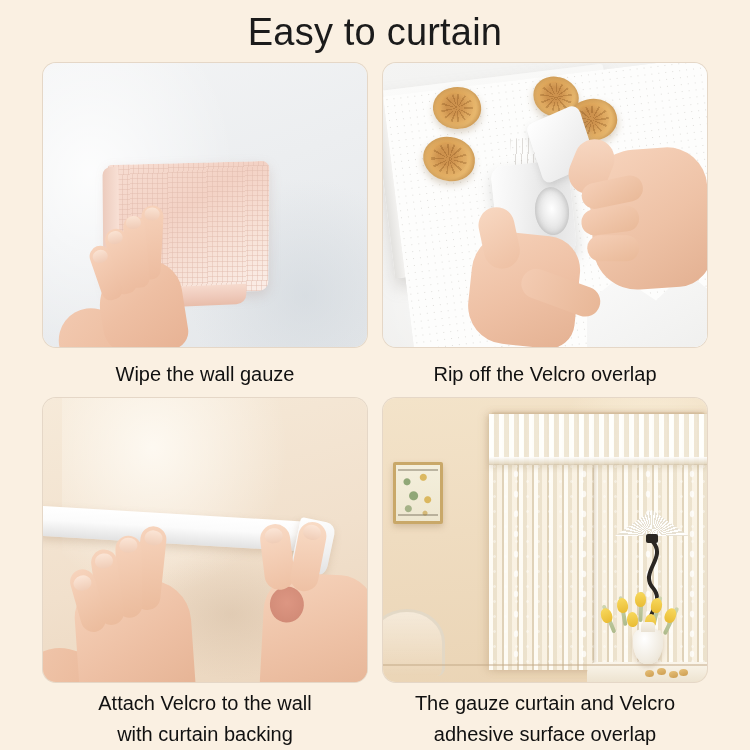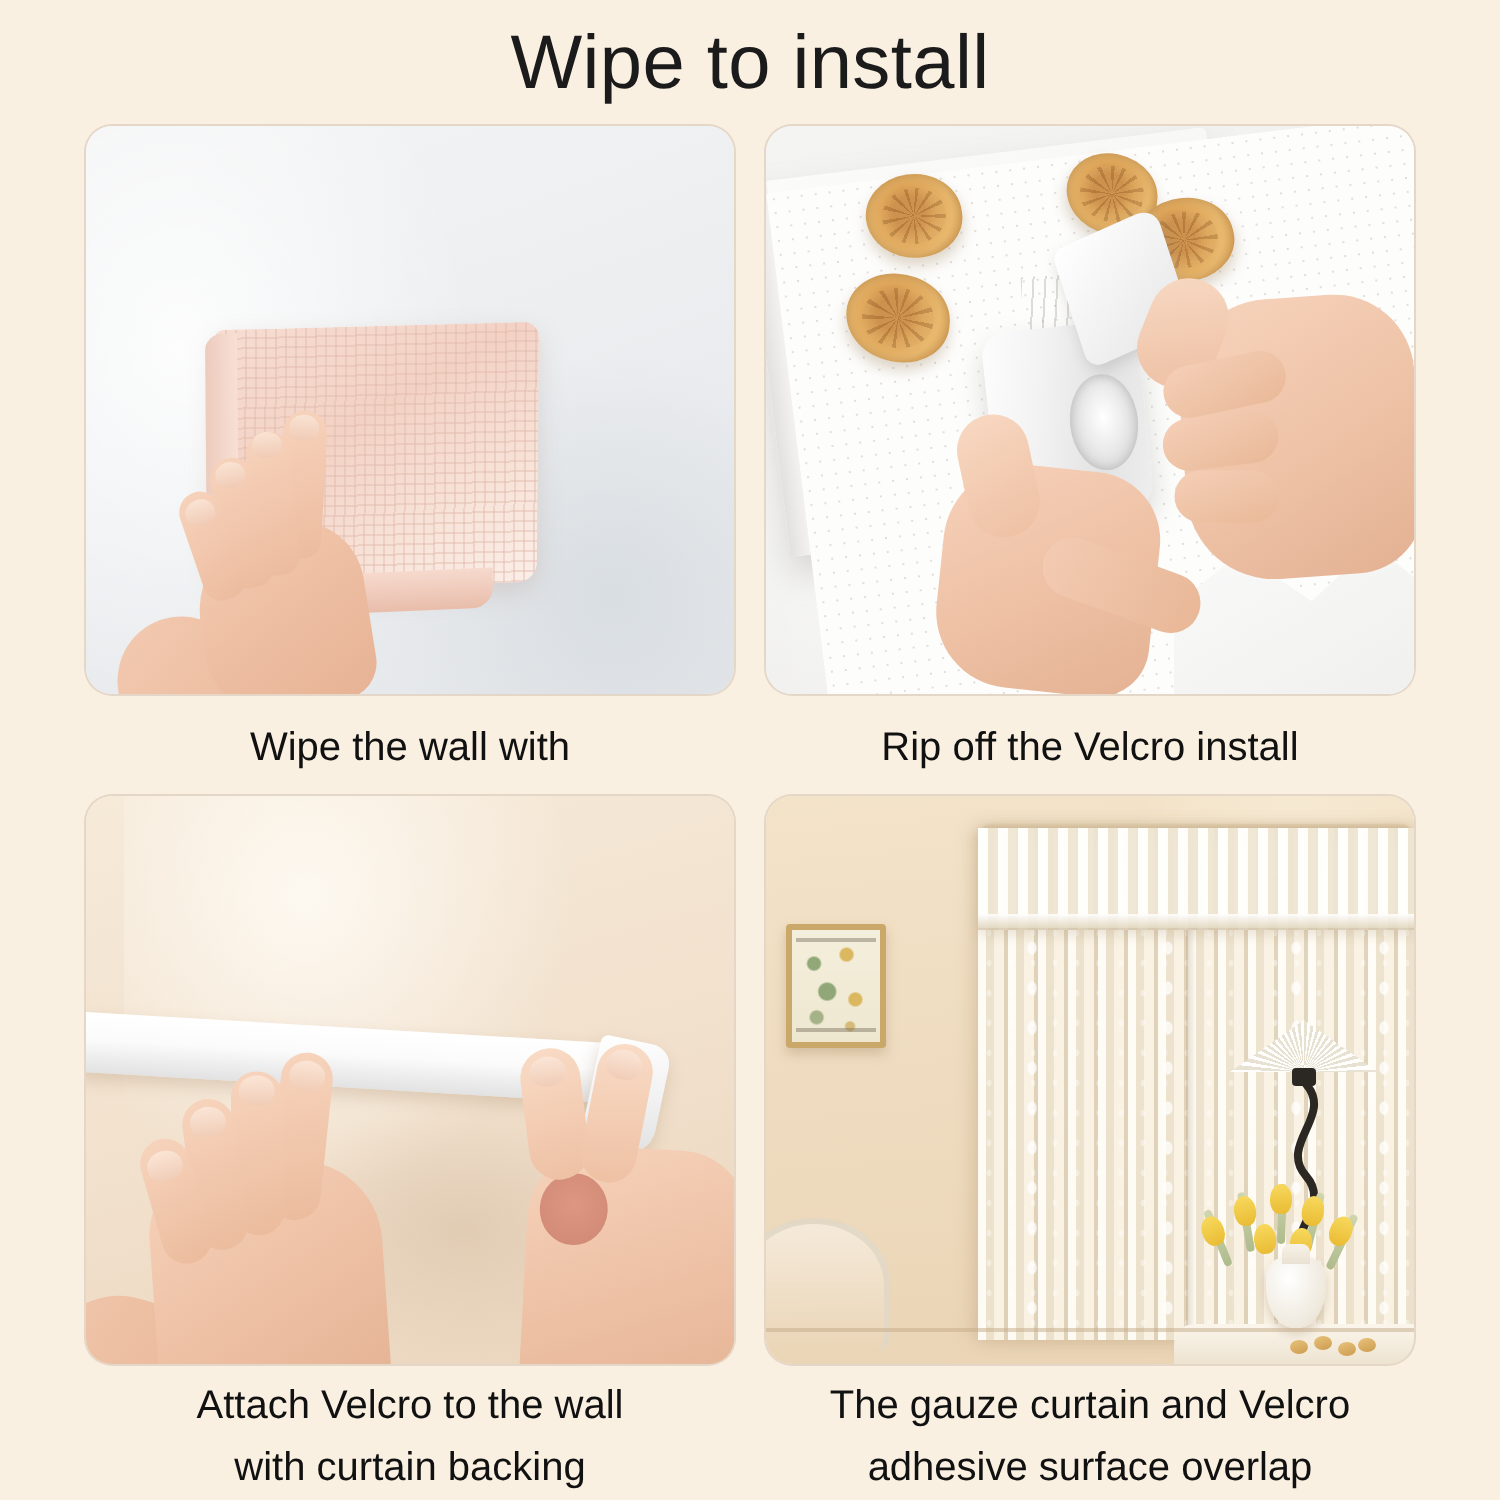--- a/index.html
+++ b/index.html
@@ -416,21 +416,21 @@
     border:3px solid rgba(226,216,198,.9);border-radius:50% 50% 8px 8px;
     border-bottom:none;
     background:linear-gradient(180deg,rgba(255,255,255,.45),rgba(255,255,255,0));
   }
 </style>
 </head>
 <body>
 
 <div class="page">
 
-  <div class="title">Wipe to install</div>
+  <div class="title">Easy to curtain</div>
 
   <div class="step" id="step1">
     <div class="photo">
       <div class="p1">
         <div class="wallshade"></div>
         <div class="wallshade2"></div>
         <div class="cloth">
             <span class="edge"></span>
           </div>
         <div class="hand1">
@@ -444,21 +444,21 @@
             </div>
           <div class="f f3">
               <span class="nail" style="left:3px;top:2px;"></span>
             </div>
           <div class="f f4">
               <span class="nail" style="left:3px;top:4px;"></span>
             </div>
         </div>
       </div>
     </div>
-    <div class="caption">Wipe the wall with</div>
+    <div class="caption">Wipe the wall gauze</div>
   </div>
 
   <div class="step" id="step2">
     <div class="photo">
       <div class="p2">
         <div class="table"></div>
         <div class="bowl"></div>
         <div class="book">
           <div class="spine"></div>
           <div class="page">
@@ -482,21 +482,21 @@
         </div>
         <div class="hand2R">
           <div class="palm"></div>
             <div class="thumb"></div>
           <div class="fg g1"></div>
             <div class="fg g2"></div>
             <div class="fg g3"></div>
         </div>
       </div>
     </div>
-    <div class="caption">Rip off the Velcro install</div>
+    <div class="caption">Rip off the Velcro overlap</div>
   </div>
 
   <div class="step" id="step3">
     <div class="photo">
       <div class="p3">
         <div class="glow"></div>
         <div class="shadowblob"></div>
         <div class="tape"></div>
         <div class="tapeEnd"></div>
         <div class="hand3L">

